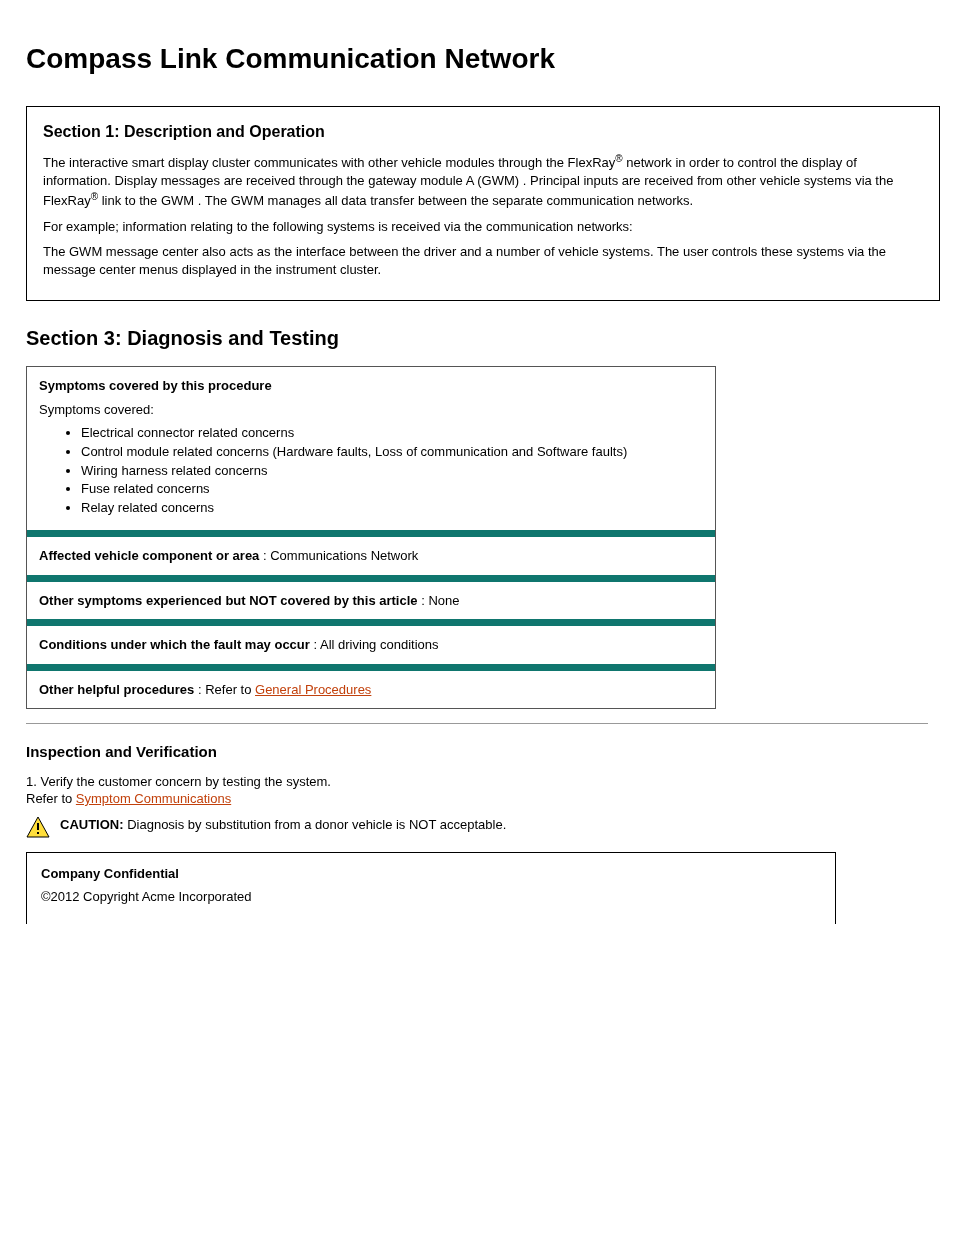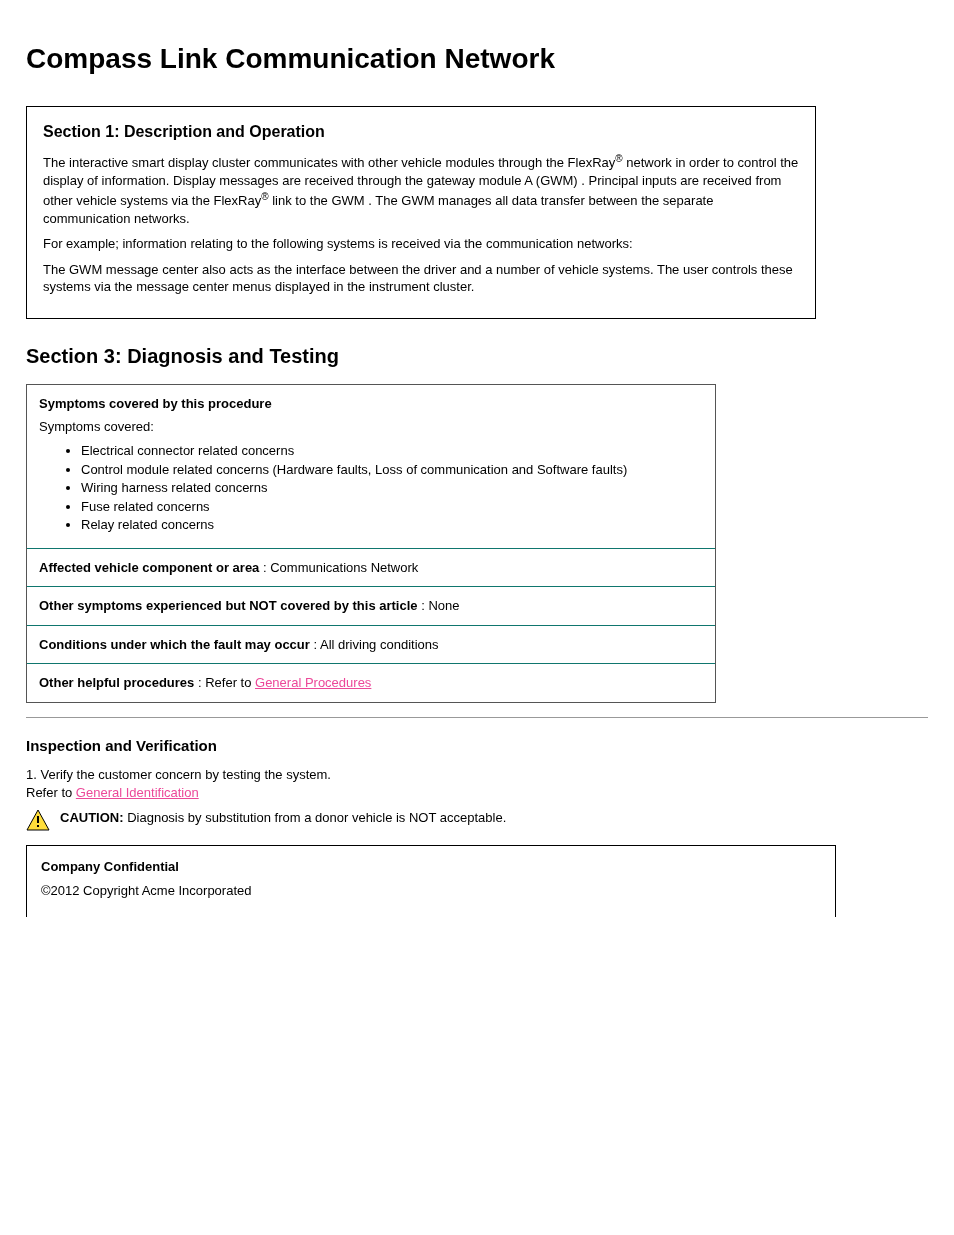--- a/index.html
+++ b/index.html
@@ -18,21 +18,21 @@
   }
   h1#main-title {
     font-size: 28px;
     font-weight: 700;
     margin: 0 0 28px 0;
   }
   .boxed {
     border: 1px solid #000;
     padding: 14px 16px 14px 16px;
     margin: 0 0 24px 0;
-    width: 790px;
+    width: 914px;
     box-sizing: border-box;
   }
   .section-title {
     font-size: 16px;
     font-weight: 700;
     margin: 0 0 10px 0;
   }
   p { margin: 0 0 8px 0; }
   .sup { font-size: 10px; vertical-align: super; }
   h2.outside-heading {
@@ -46,33 +46,33 @@
     margin: 10px 0 14px 0;
   }
   
   .scope-table {
     border: 1px solid #555;
     width: 690px;
     box-sizing: border-box;
     margin-bottom: 14px;
   }
   .scope-cell {
-    border-top: 1px solid #0f766e;
+    border-top: 7px solid #0f766e;
     padding: 10px 12px;
   }
   .scope-cell:first-child { border-top: none; }
   .scope-cell .label { font-weight: 700; margin-bottom: 6px; }
   ul.scope-list {
     margin: 6px 0 4px 0;
     padding-left: 38px;
   }
   ul.scope-list li { margin: 0 0 1px 4px; }
   .row-inline .label-inline { font-weight: 700; }
   a.link {
-    color: #ec4899;
+    color: #c2410c;
     text-decoration: underline;
   }
   hr.divider {
     border: none;
     border-top: 1px solid #999;
     margin: 6px 0 18px 0;
     width: 902px;
   }
   .proc-title {
     font-size: 15px;
@@ -155,21 +155,21 @@
       <a href="#" class="link">General Procedures</a>
     </div>
   </div>
 
   <hr class="divider">
 
   <div class="proc-title">Inspection and Verification</div>
 
   <p>
     <span>1. Verify the customer concern by testing the system. </span><br>
-    <span>Refer to </span><a href="#" class="link">General Identification</a>
+    <span>Refer to </span><a href="#" class="link">Symptom Communications</a>
   </p>
 
   <div class="caution-row">
     <span class="caution-icon">
       <svg viewBox="0 0 24 22" width="24" height="22">
         <polygon points="12,1 23,21 1,21" fill="#ffde3b" stroke="#000" stroke-width="1"></polygon>
         <rect x="11" y="7" width="2" height="7" fill="#000"></rect>
         <rect x="11" y="16" width="2" height="2" fill="#000"></rect>
       </svg>
     </span>

